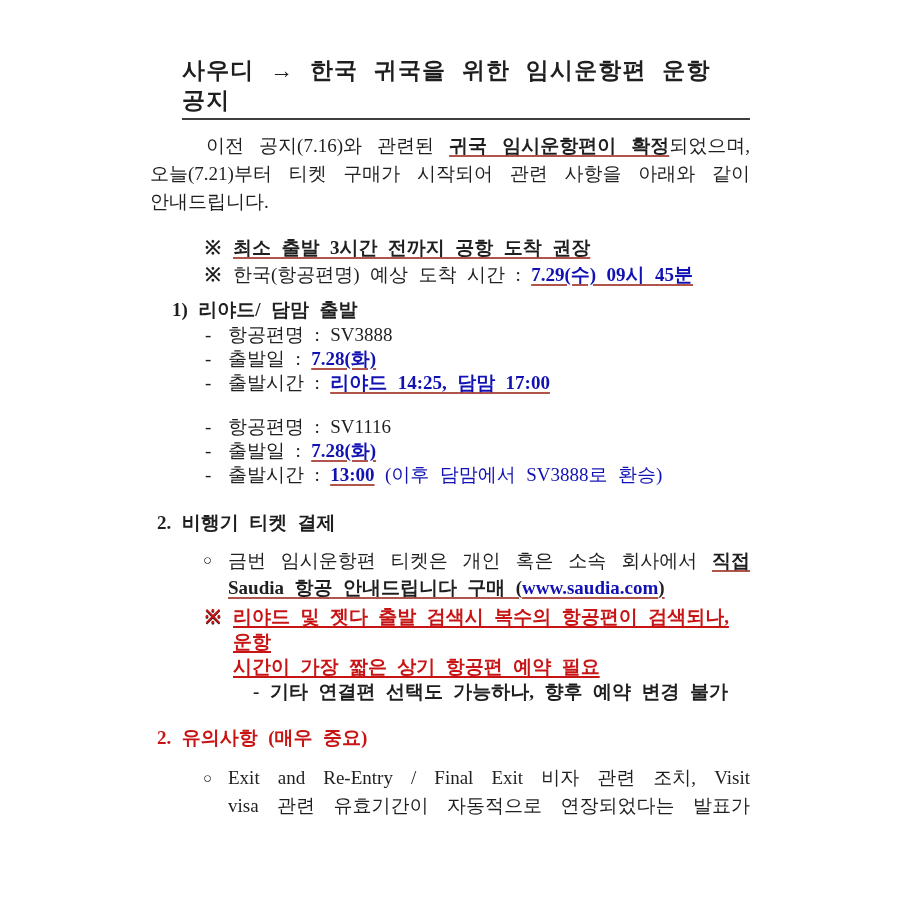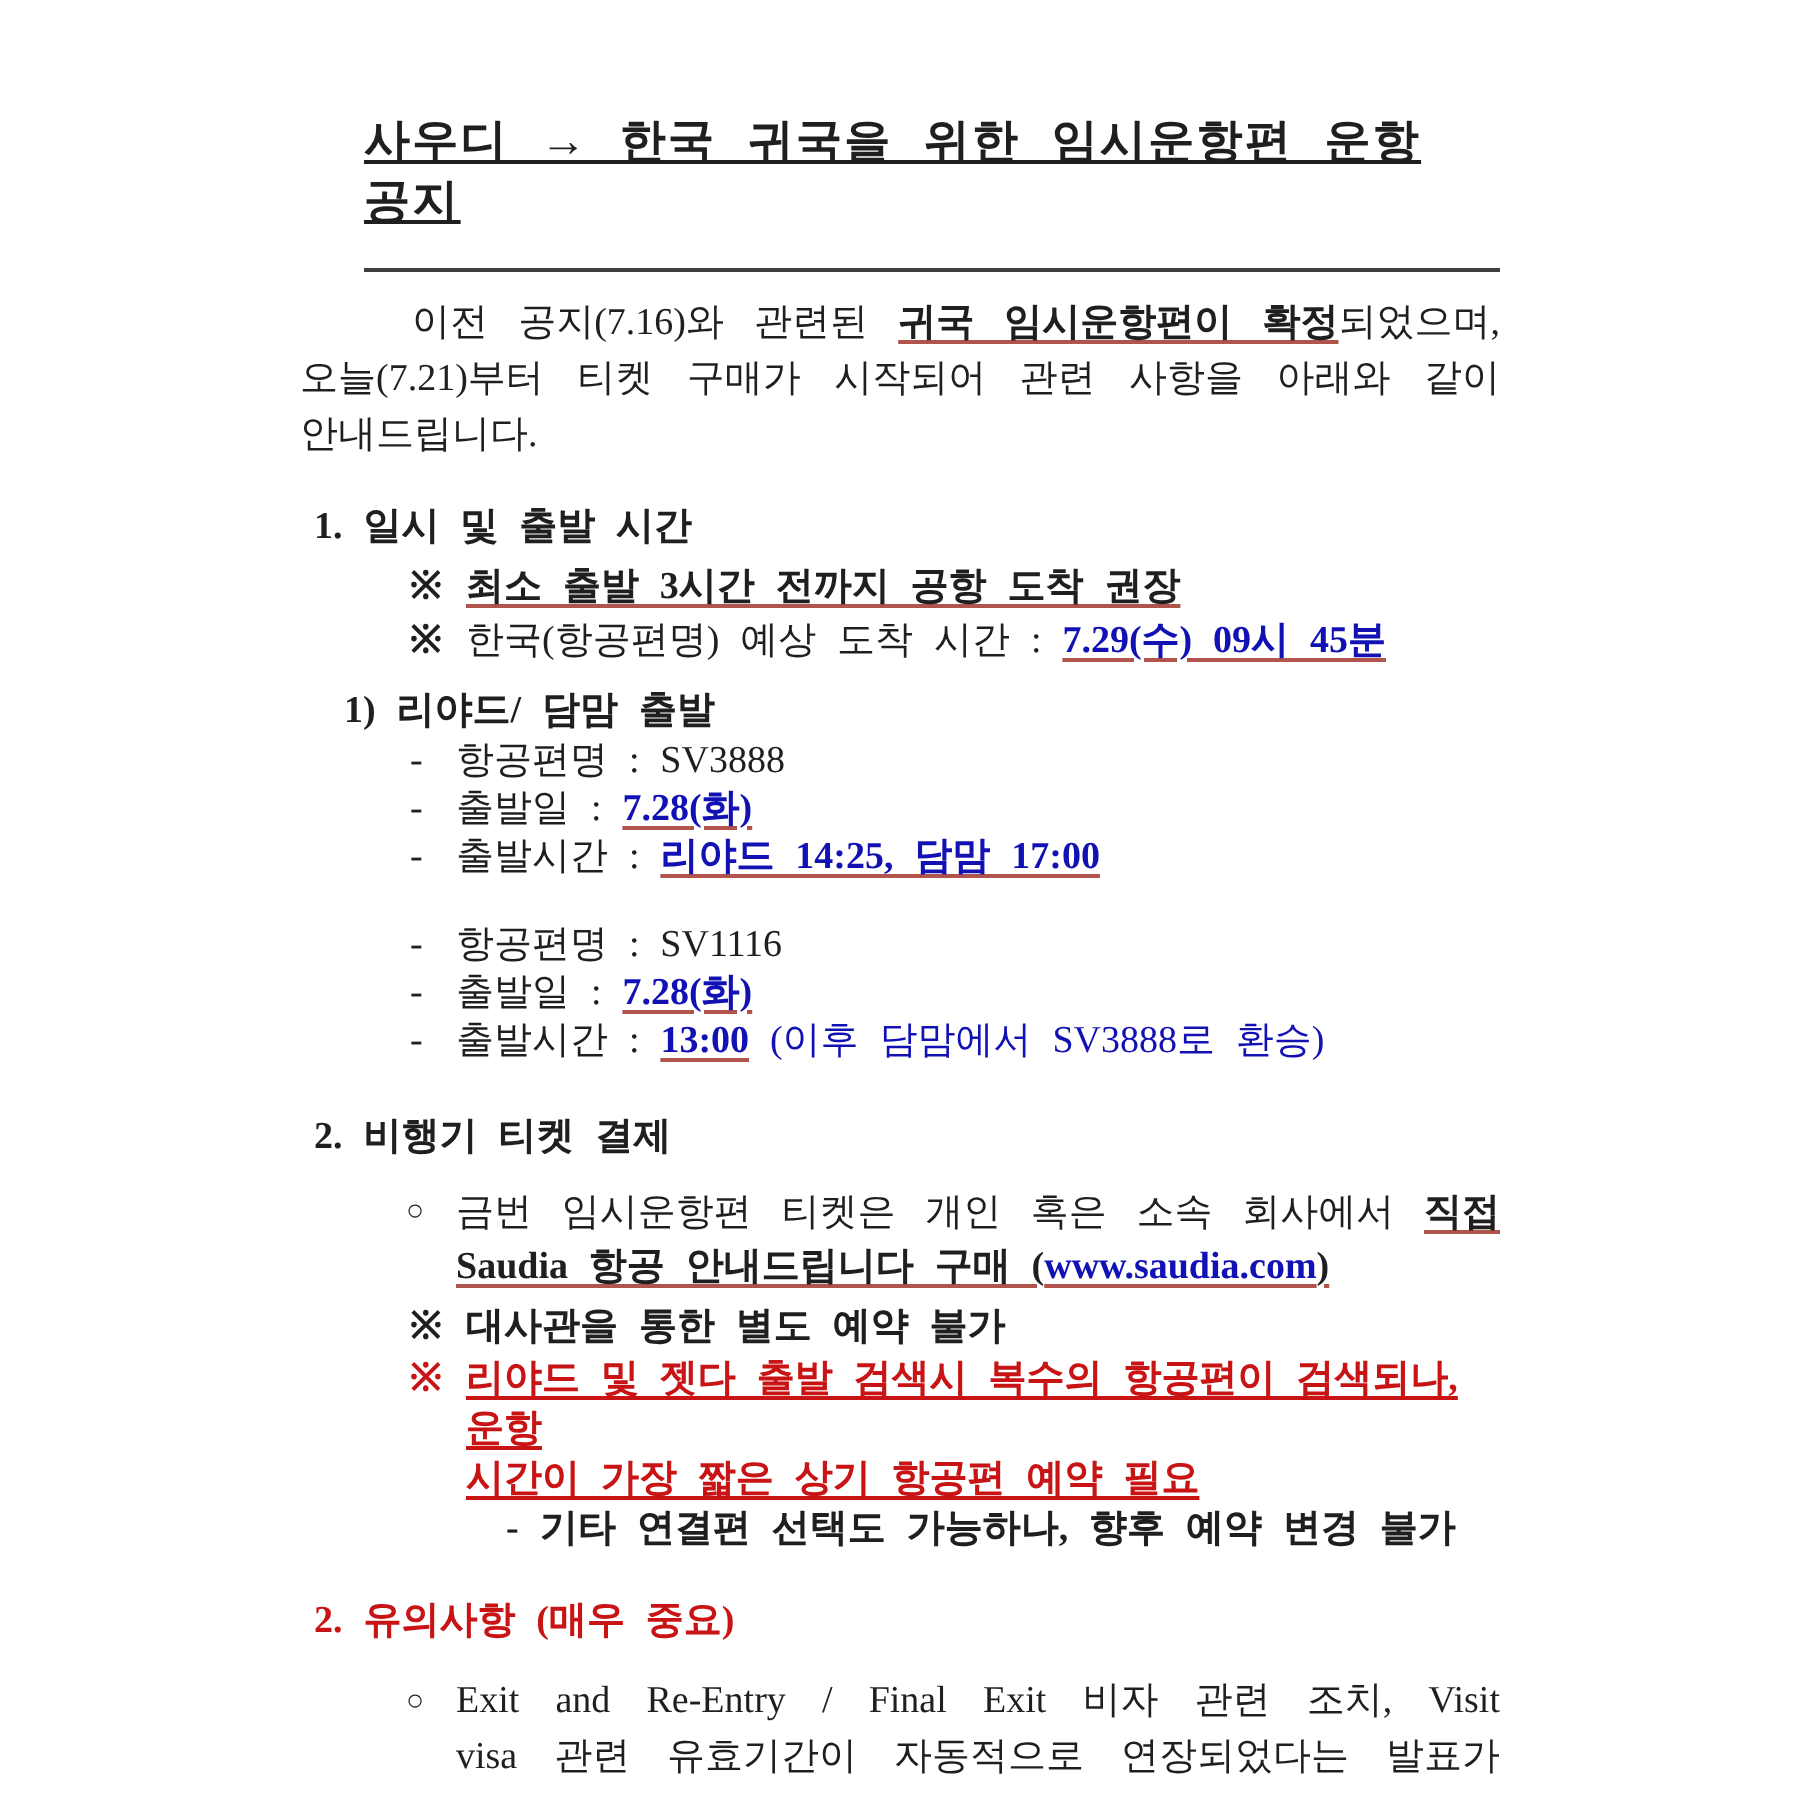--- a/index.html
+++ b/index.html
@@ -22,23 +22,22 @@
     word-spacing:0.30em;
   }
   .title{
     font-size:23px;
     font-weight:bold;
     letter-spacing:0.05em;
     word-spacing:0.38em;
     margin:0 0 12px 32px;
     display:table;
     border-bottom:2px solid #3f3f3f;
-    padding-bottom:18px;
+    padding-bottom:2px;
     line-height:30px;
-    text-decoration:underline;
   }
   .line{position:relative;line-height:27px;}
   .tx{display:block;}
   .j .tx{text-align:justify;text-align-last:justify;}
   .mk{position:absolute;top:0;}
   .b{font-weight:bold;}
   .blue{color:var(--blue);}
   .red{color:var(--red);}
   .u{text-decoration:underline;text-decoration-color:var(--uc);text-decoration-thickness:1.6px;text-underline-offset:3px;}
   .ru{text-decoration:underline;text-decoration-color:var(--red);text-decoration-thickness:1.6px;text-underline-offset:3px;}
@@ -86,21 +85,20 @@
           <span class="tx"><span>이전 공지(7.16)와 관련된 </span><span class="b u">귀국 임시운항편이 확정</span><span>되었으며,</span></span>
         </div>
       <div class="line j">
           <span class="tx"><span>오늘(7.21)부터 티켓 구매가 시작되어 관련 사항을 아래와 같이</span></span>
         </div>
       <div class="line">
           <span class="tx"><span>안내드립니다.</span></span>
         </div>
     </div>
 
-    <div class="sec-h s1h">1. 일시 및 출발 시간</div>
 
     <div class="line note">
       <span class="mk b">※</span>
       <span class="tx"><span class="b u">최소 출발 3시간 전까지 공항 도착 권장</span></span>
     </div>
     <div class="line note">
       <span class="mk b">※</span>
       <span class="tx"><span>한국(항공편명) 예상 도착 시간 : </span><span class="b blue u">7.29(수) 09시 45분</span></span>
     </div>
 
@@ -143,21 +141,20 @@
         <span class="tx"><span>금번 임시운항편 티켓은 개인 혹은 소속 회사에서 </span><span class="b u">직접</span></span>
       </div>
       <div class="line bl">
         <span class="tx"><span class="b u">Saudia 항공 안내드립니다 구매 (</span><span class="b blue u link">www.saudia.com</span><span class="b u">)</span></span>
       </div>
     </div>
 
     <div class="s2notes">
       <div class="line note">
         <span class="mk b">※</span>
-        <span class="tx"><span class="b">대사관을 통한 별도 예약 불가</span></span>
       </div>
       <div class="line note rline">
         <span class="mk b red">※</span>
         <span class="tx"><span class="b red ru">리야드 및 젯다 출발 검색시 복수의 항공편이 검색되나, 운항</span></span>
       </div>
       <div class="line note rline">
         <span class="tx"><span class="b red ru">시간이 가장 짧은 상기 항공편 예약 필요</span></span>
       </div>
       <div class="line subnote">
         <span class="mk b">-</span>

